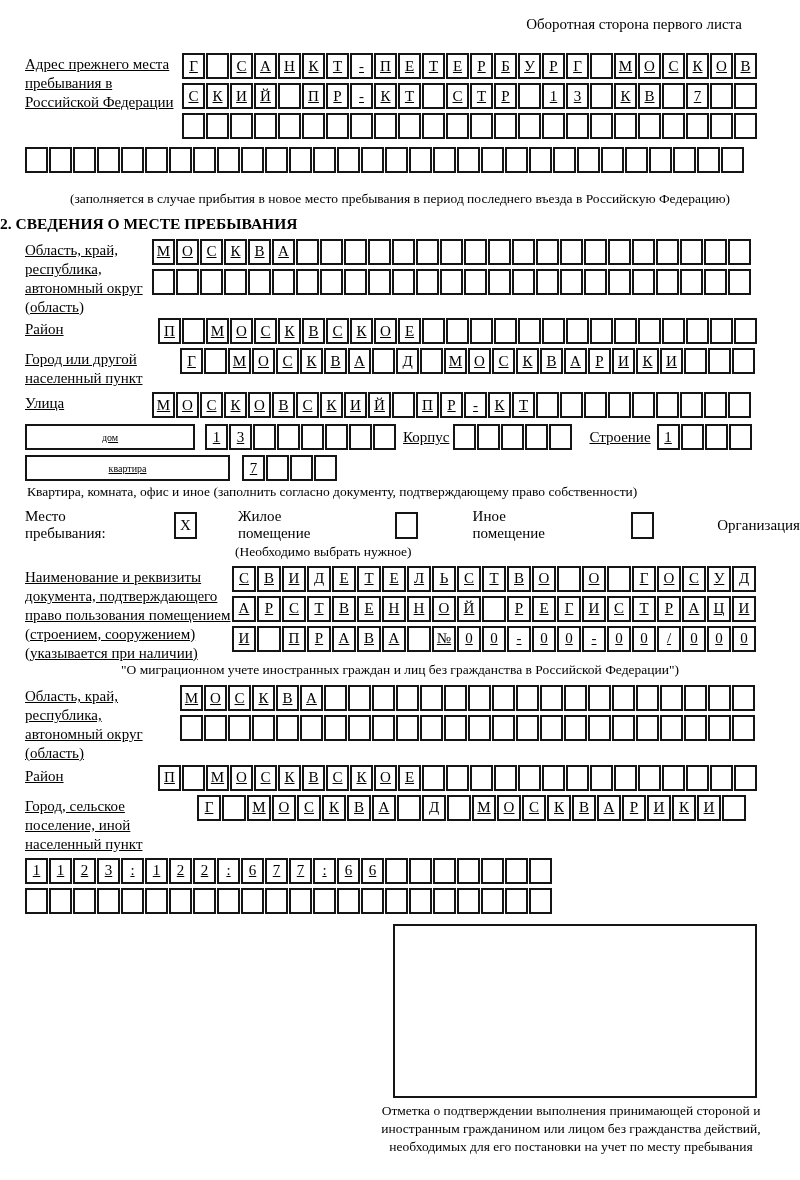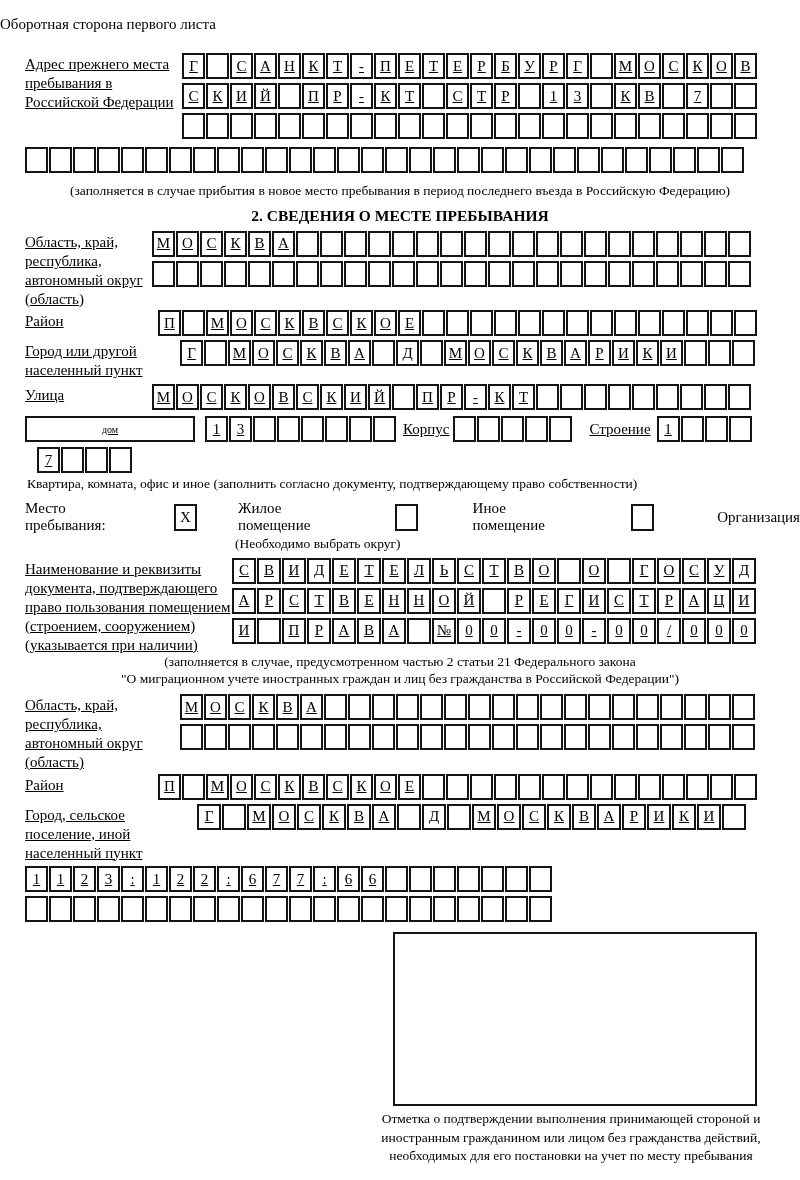--- a/index.html
+++ b/index.html
@@ -1,36 +1,36 @@
 <!DOCTYPE html>
 <html lang="ru"><head>
 <meta charset="utf-8">
 <style>
   html,body{margin:0;padding:0;background:#fff;}
   .page{
     position:relative;width:800px;height:1180px;overflow:hidden;
     background:#fff;color:#000;
     font-family:"Liberation Serif","DejaVu Serif",serif;
   }
-  .top-note{ text-align:left; padding:16px 58px 0 0; font-size:15px; }
+  .top-note{ text-align:right; padding:16px 58px 0 0; font-size:15px; }
   .frow{ display:flex; align-items:flex-start;text-decoration:underline; }
   .lbl{ flex:0 0 auto; font-size:15px; line-height:1.26; padding-top:2px; }
   .stack>.cellrow{ margin-bottom:4px; }
   .cellrow{ display:flex; }
   .cell{
     box-sizing:border-box; flex:0 0 auto;
     width:23px; height:26px; margin-right:1px;
     border:2px solid #151515; background:#fff;
     display:flex; align-items:center; justify-content:center;
     font-size:15px; line-height:1;
   }
   .p25 .cell{ width:24px; }
   .cap{ font-size:13.5px; line-height:1.25; }
   .center{ text-align:center; }
-  .sect-title{ text-align:center; font-weight:bold; font-size:15.5px; }
+  .sect-title{ font-weight:bold; font-size:15.5px; }
   .named-box{
     box-sizing:border-box; border:2px solid #151515; height:26px;
     display:flex; align-items:center; justify-content:center;
     font-size:10px; flex:0 0 auto;
   }
   .inline-lbl{ font-size:15px; padding-top:4px; flex:0 0 auto; }
   .chk{
     box-sizing:border-box; width:23px; height:27px; border:2px solid #151515;
     display:flex; align-items:center; justify-content:center;
     font-size:15px; flex:0 0 auto;
@@ -160,21 +160,21 @@
       <span class="cell"></span>
       <span class="cell"></span>
       <span class="cell"></span>
       <span class="cell"></span>
       <span class="cell"></span>
       <span class="cell"></span>
       <span class="cell"></span>
       <span class="cell"></span>
       <span class="cell"></span>
     </div>
-  <div class="cap center" style="margin-top:10px">(заполняется в случае прибытия в новое место пребывания в период последнего въезда в Российскую Федерацию)</div>
+  <div class="cap center" style="margin-top:18px">(заполняется в случае прибытия в новое место пребывания в период последнего въезда в Российскую Федерацию)</div>
 
   <div class="sect-title" style="margin:7px 0 6px">2. СВЕДЕНИЯ О МЕСТЕ ПРЕБЫВАНИЯ</div>
 
   <div class="frow" style="margin-left:25px">
     <div class="lbl" style="width:127px">Область, край, республика, автономный округ (область)</div>
     <div class="stack">
       <div class="cellrow">
           <span class="cell">М</span>
           <span class="cell">О</span>
           <span class="cell">С</span>
@@ -346,39 +346,40 @@
     <div class="inline-lbl" style="margin:0 6px 0 16px;padding-top:0">Строение</div>
     <div class="cellrow">
         <span class="cell">1</span>
         <span class="cell"></span>
         <span class="cell"></span>
         <span class="cell"></span>
       </div>
   </div>
 
   <div class="frow" style="margin:5px 0 0 25px; align-items:center">
+    <div class="named-box" style="width:205px">квартира</div>
     <div class="cellrow" style="margin-left:12px">
         <span class="cell">7</span>
         <span class="cell"></span>
         <span class="cell"></span>
         <span class="cell"></span>
       </div>
   </div>
   <div class="cap" style="margin:3px 0 0 27px">Квартира, комната, офис и иное (заполнить согласно документу, подтверждающему право собственности)</div>
 
   <div class="stay" style="margin:7px 0 0 25px">
     <span>Место пребывания:</span>
     <span class="chk" style="margin-left:14px">X</span>
     <span style="margin-left:4px">Жилое помещение</span>
     <span class="chk" style="margin-left:26px"></span>
     <span style="margin-left:18px">Иное помещение</span>
     <span class="chk" style="margin-left:36px"></span>
     <span style="margin-left:26px">Организация</span>
   </div>
-  <div class="cap" style="margin:2px 0 0 235px">(Необходимо выбрать округ)</div>
+  <div class="cap" style="margin:2px 0 0 235px">(Необходимо выбрать нужное)</div>
 
   <div class="frow" style="margin:5px 0 0 25px">
     <div class="lbl" style="width:207px">Наименование и реквизиты документа, подтверждающего право пользования помещением (строением, сооружением) (указывается при наличии)</div>
     <div class="stack">
       <div class="cellrow p25">
           <span class="cell">С</span>
           <span class="cell">В</span>
           <span class="cell">И</span>
           <span class="cell">Д</span>
           <span class="cell">Е</span>
@@ -441,21 +442,20 @@
           <span class="cell">0</span>
           <span class="cell">0</span>
           <span class="cell">/</span>
           <span class="cell">0</span>
           <span class="cell">0</span>
           <span class="cell">0</span>
         </div>
     </div>
   </div>
 
-  <div class="cap center">(заполняется в случае, предусмотренном частью 2 статьи 21 Федерального закона</div>
   <div class="cap center">"О миграционном учете иностранных граждан и лиц без гражданства в Российской Федерации")</div>
 
   <div class="frow" style="margin:6px 0 0 25px">
     <div class="lbl" style="width:155px">Область, край, республика, автономный округ (область)</div>
     <div class="stack">
       <div class="cellrow">
           <span class="cell">М</span>
           <span class="cell">О</span>
           <span class="cell">С</span>
           <span class="cell">К</span>

